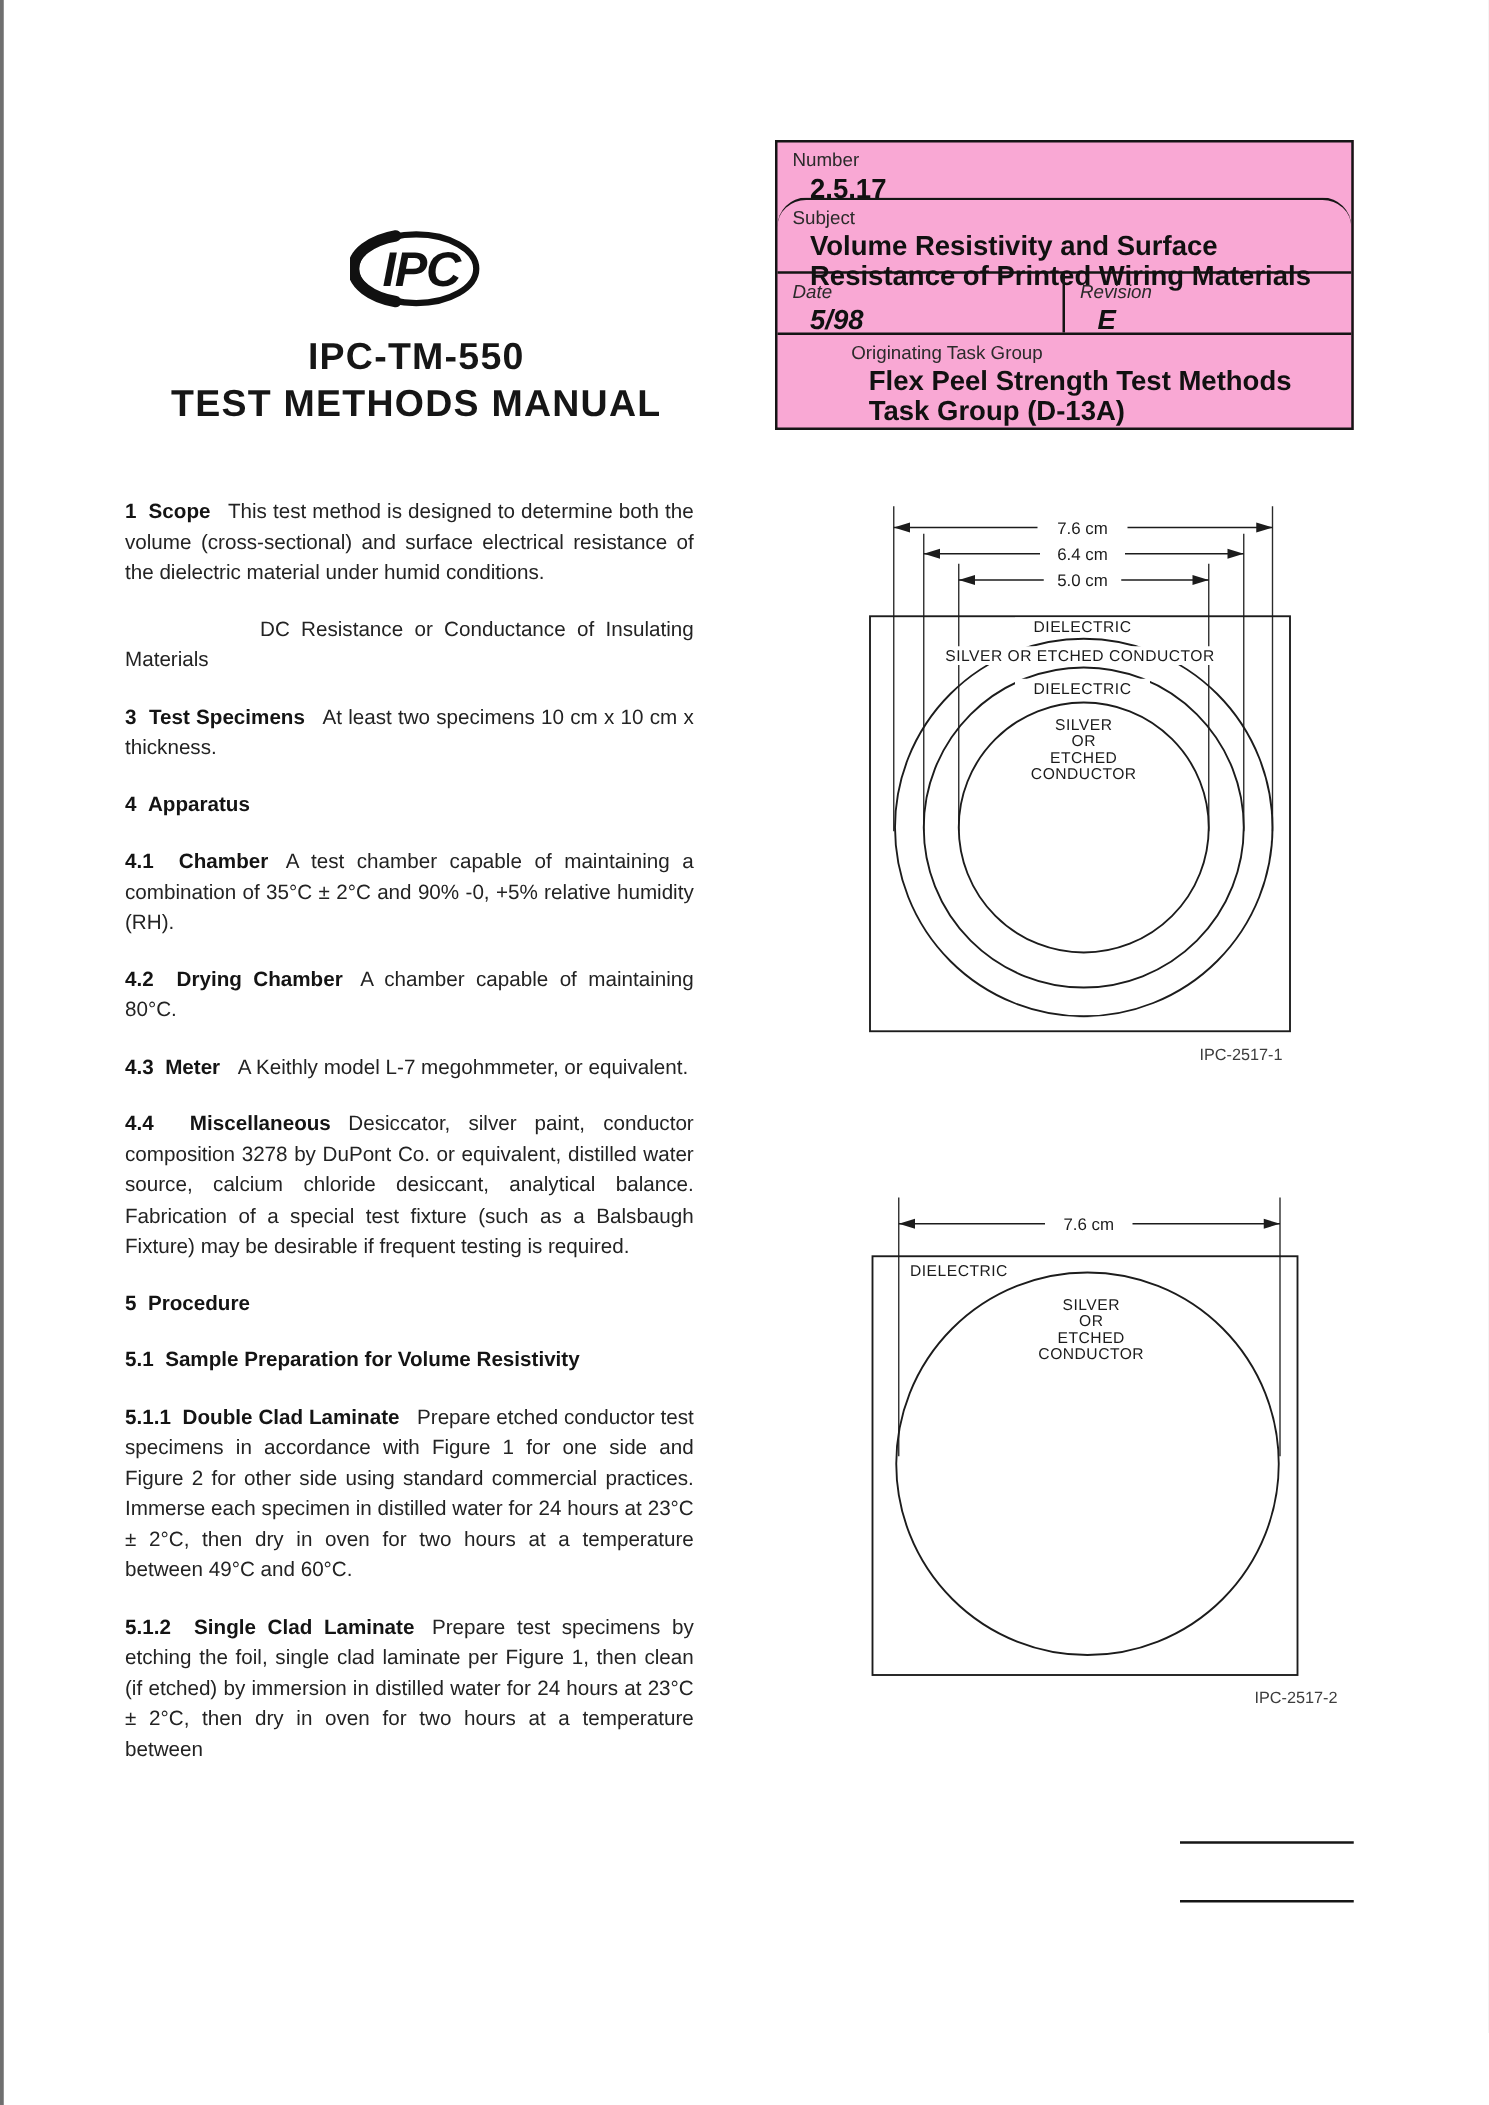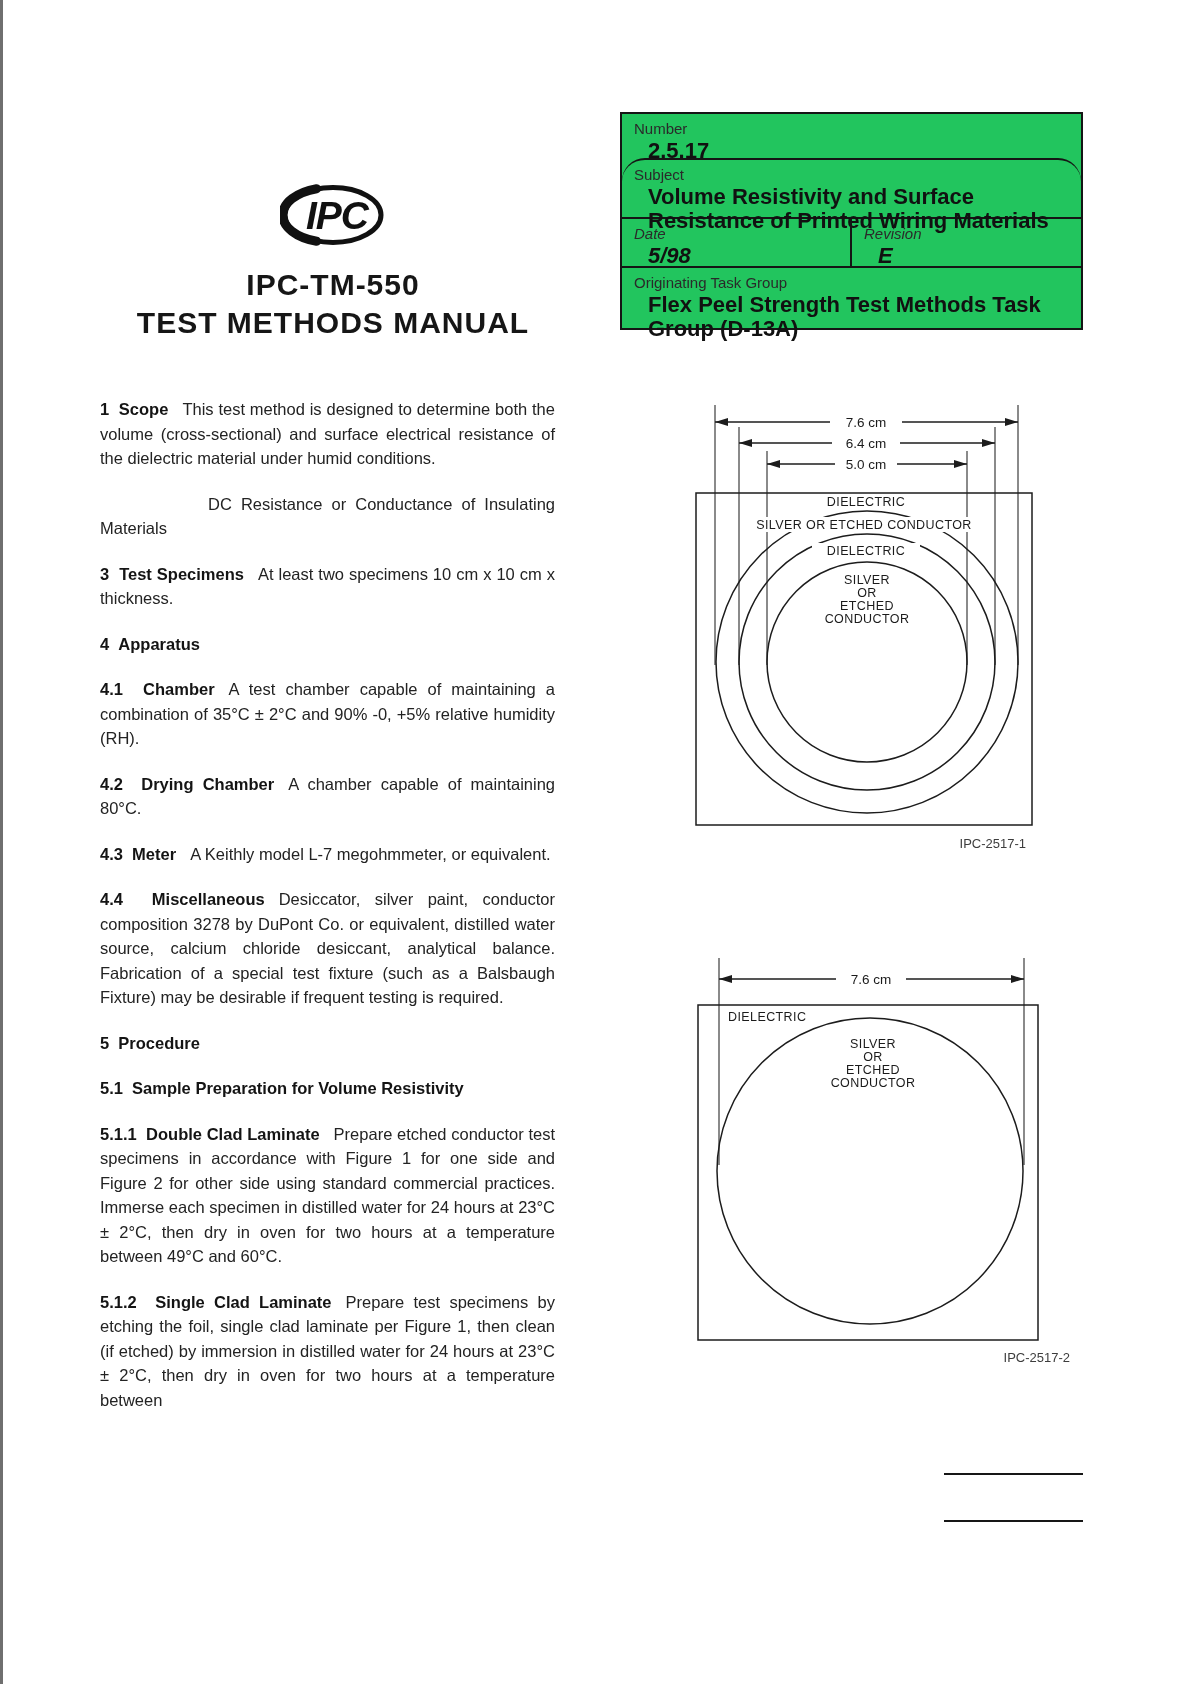--- a/index.html
+++ b/index.html
@@ -11,31 +11,31 @@
   .edge-strip { position:absolute; left:0; top:0; width:3px; height:1684px; background:#6f6f6f; }
 
   
   .header-left { position:absolute; left:98px; top:184px; width:470px; text-align:center; }
   .logo-wrap { display:inline-block; }
   .manual-code { font-size:30px; font-weight:bold; letter-spacing:1px; margin-top:16px; color:#161616; }
   .manual-name { font-size:30px; font-weight:bold; letter-spacing:1px; margin-top:4px; color:#161616; }
 
   
   .info-table { position:absolute; left:620px; top:112px; width:463px; box-sizing:border-box;
-                border:2px solid #151515; background:#22c55e; }
+                border:2px solid #151515; background:#f9a8d4; }
   .it-row { box-sizing:border-box; }
   .it-row + .it-row { border-top:2px solid #151515; }
   .it-label { font-size:15px; color:#2a2a2a; padding:5px 10px 0 12px; line-height:19px; }
   .it-value { font-size:22px; font-weight:bold; color:#111; padding:1px 14px 0 26px; line-height:24px; }
   .row-number { height:44px; }
   .row-subject { height:59px;border-radius:23px; }
   .row-daterev { height:49px; display:flex;font-style:italic; }
   .cell-date { width:230px; box-sizing:border-box; border-right:2px solid #151515; }
   .cell-revision { flex:1; }
-  .row-taskgroup { height:62px; }
+  .row-taskgroup { height:76px;padding-left:47px; }
 
   
   .col-left { position:absolute; left:100px; top:397px; width:455px;
               font-size:16.5px; line-height:24.5px; text-align:justify; color:#232323; }
   .para { margin:0 0 21px 0; }
   .h { font-weight:bold; color:#141414; margin-right:14px; }
   .indent-first { text-indent:108px; }
 
   
   .fig-svg { position:absolute; }

